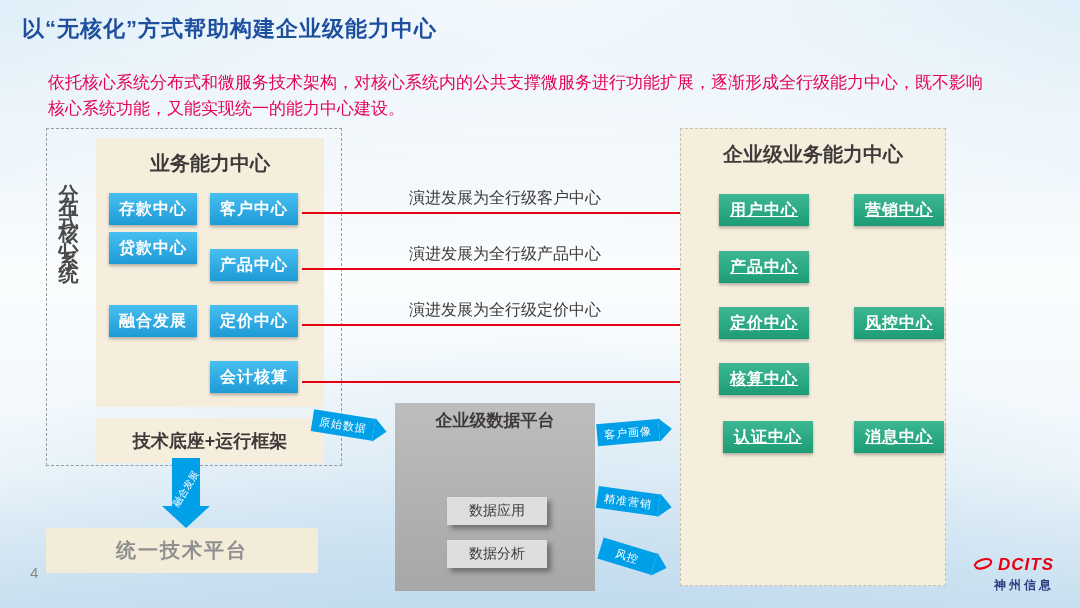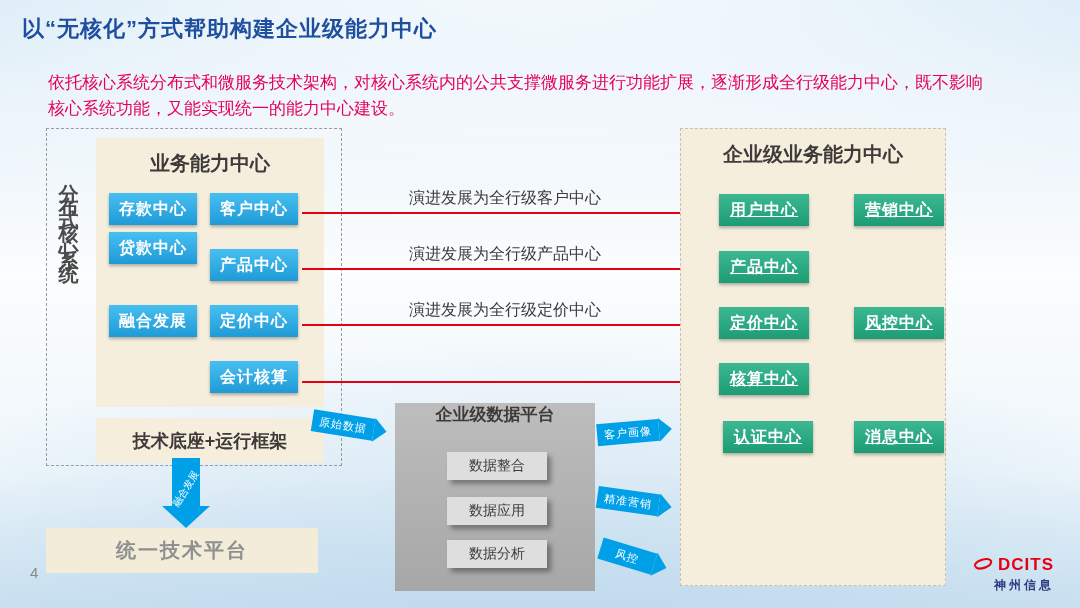--- a/index.html
+++ b/index.html
@@ -25,36 +25,36 @@
   .tech-base{position:absolute;left:96px;top:418px;width:228px;height:45px;display:flex;align-items:center;justify-content:center;
              font-size:18px;font-weight:bold;color:#3e3a39;}
   .unified{position:absolute;left:46px;top:528px;width:272px;height:45px;display:flex;align-items:center;justify-content:center;
            font-size:20px;font-weight:bold;color:#8f8f8f;letter-spacing:2px;background:#f3ecd9;}
   .right-panel{position:absolute;left:680px;top:128px;width:266px;height:458px;border:1px dashed #c4c0b4;box-sizing:border-box;}
   .rarrow{position:absolute;width:413px;height:0;border-top:2px solid #e60012;}
   .rarrow .head{position:absolute;right:-2px;top:-4px;width:0;height:0;border-left:10px solid #e60012;
                 border-top:5px solid transparent;border-bottom:5px solid transparent;}
   .ev-label{position:absolute;left:390px;width:230px;text-align:center;font-size:16px;color:#3e3a39;font-weight:500;}
   .gray-box{position:absolute;left:395px;top:403px;width:200px;height:188px;background:linear-gradient(180deg,#bdbdbe,#a7a7a8);}
-  .gray-box .panel-header{font-size:17px;padding-top:0;}
+  .gray-box .panel-header{font-size:17px;padding-top:6px;}
   .gray-item{position:absolute;left:52px;width:100px;height:28px;background:#dedede;display:flex;align-items:center;justify-content:center;
              font-size:14px;color:#3e3a39;box-shadow:4px 4px 5px rgba(0,0,0,.35);}
   .barrow{position:absolute;display:flex;align-items:center;}
   .barrow .body{background:#00a0e9;color:#fff;font-size:11px;height:22px;line-height:22px;padding:0 7px;white-space:nowrap;letter-spacing:1px;}
   .barrow .head{width:0;height:0;border-left:13px solid #00a0e9;border-top:12px solid transparent;border-bottom:12px solid transparent;}
   .darrow{position:absolute;left:162px;top:458px;width:48px;height:70px;}
   .darrow .body{position:absolute;left:10px;top:0;width:28px;height:48px;background:#00a0e9;}
   .darrow .head{position:absolute;left:0;top:48px;width:0;height:0;border-left:24px solid transparent;
                 border-right:24px solid transparent;border-top:22px solid #00a0e9;}
   .darrow .dlabel{position:absolute;left:-1px;top:24px;width:50px;text-align:center;color:#fff;font-size:10px;
                   transform:rotate(-58deg);white-space:nowrap;}
   .page-num{position:absolute;left:30px;top:564px;font-size:15px;color:#8a8a8a;}
   .logo{position:absolute;right:26px;bottom:14px;text-align:right;}
   .logo-row{display:flex;align-items:center;justify-content:flex-end;gap:4px;}
-  .logo-brand{font-size:17px;font-weight:bold;color:#e60012;letter-spacing:1px;}
+  .logo-brand{font-size:17px;font-weight:bold;font-style:italic;color:#e60012;letter-spacing:1px;}
   .logo-company{font-size:12px;font-weight:bold;color:#2c3a80;letter-spacing:3px;margin-top:1px;}
 </style>
 </head>
 <body>
 
 <div class="slide">
 
   <div class="title">以“无核化”方式帮助构建企业级能力中心</div>
   <div class="subtitle">依托核心系统分布式和微服务技术架构，对核心系统内的公共支撑微服务进行功能扩展，逐渐形成全行级能力中心，既不影响核心系统功能，又能实现统一的能力中心建设。</div>
 
@@ -108,21 +108,20 @@
     <div class="btn btn-green" style="left:38px;top:122px">产品中心</div>
     <div class="btn btn-green" style="left:38px;top:178px">定价中心</div>
     <div class="btn btn-green" style="left:38px;top:234px">核算中心</div>
     <div class="btn btn-green" style="left:173px;top:178px">风控中心</div>
     <div class="btn btn-green" style="left:42px;top:292px">认证中心</div>
     <div class="btn btn-green" style="left:173px;top:292px">消息中心</div>
   </div>
 
   <div class="gray-box">
     <div class="panel-header">企业级数据平台</div>
-    <div class="gray-item" style="top:49px">数据整合</div>
     <div class="gray-item" style="top:94px">数据应用</div>
     <div class="gray-item" style="top:137px">数据分析</div>
   </div>
 
   <div class="barrow" style="left:312px;top:414px;transform:rotate(9deg)">
     <span class="body">原始数据</span>
     <span class="head"></span>
   </div>
   <div class="barrow" style="left:597px;top:420px;transform:rotate(-5deg)">
     <span class="body">客户画像</span>

